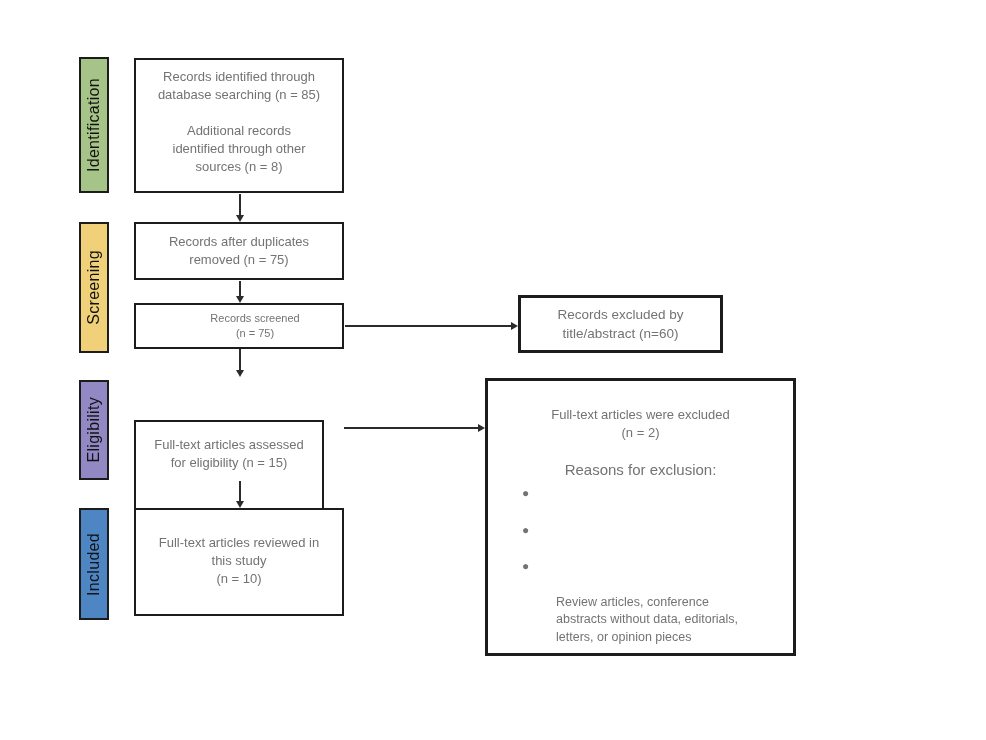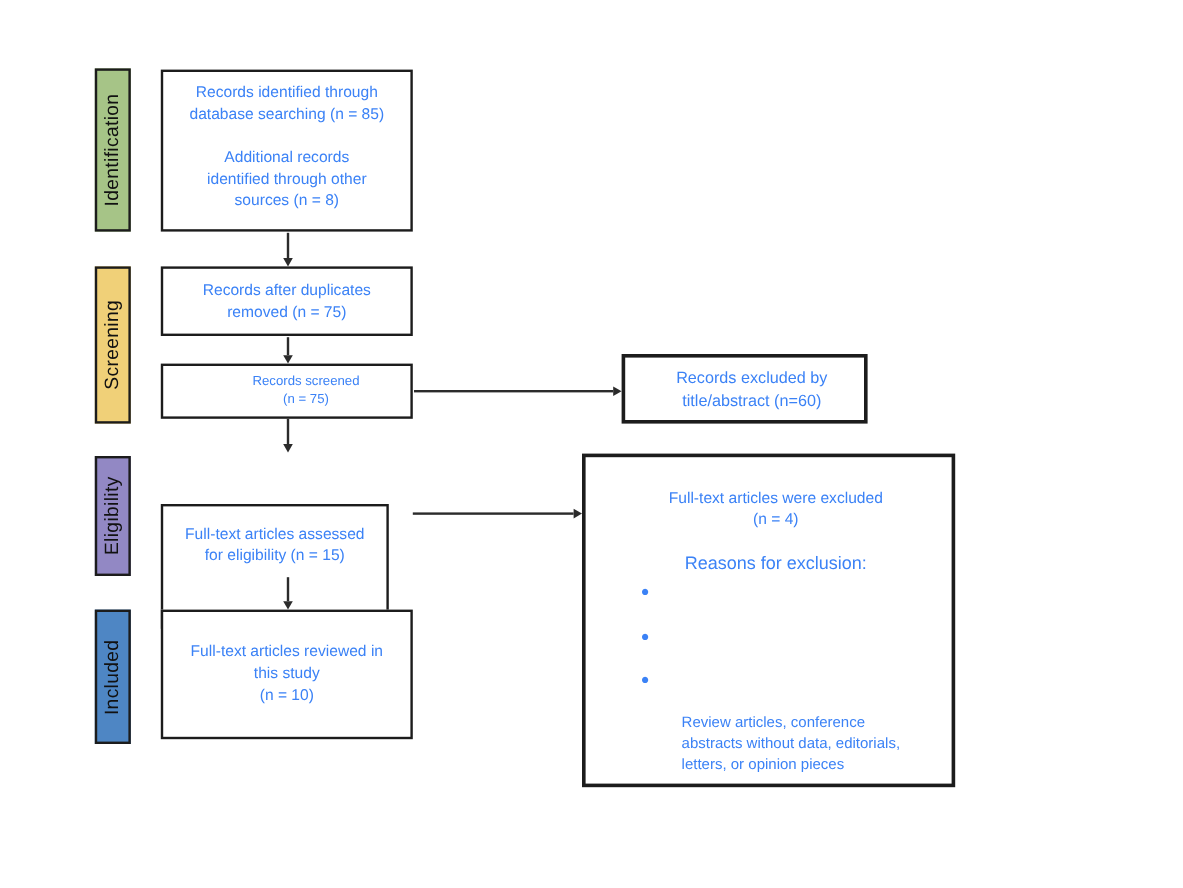--- a/index.html
+++ b/index.html
@@ -36,24 +36,24 @@
   
   .flow-box {
     position: absolute;
     border: 2px solid #1c1c1c;
     box-sizing: border-box;
     background: #ffffff;
     text-align: center;
     white-space: pre-line;
     font-size: 13px;
     line-height: 1.38;
-    color: #3b82f6;
+    color: #737373;
   }
   .flow-box.small-text { font-size: 11px; line-height: 1.4; padding-left: 32px; }
-  .thick-border { border-width: 3px; padding-left: 12px; }
+  .thick-border { border-width: 3px; }
   
   .arrow-v {
     position: absolute;
     width: 2px;
     background: #2b2b2b;
   }
   .arrow-v::after {
     content: "";
     position: absolute;
     left: -3.5px;
@@ -147,21 +147,21 @@
 
   <div class="flow-box" style="left:134px; top:508px; width:210px; height:108px; padding-top:24px;">Full-text articles reviewed in
 this study
 (n = 10)</div>
 
   <div class="flow-box thick-border" style="left:518px; top:295px; width:205px; height:58px; padding-top:8px; font-size:13.5px;">Records excluded by
 title/abstract (n=60)</div>
 
   <div class="flow-box thick-border" style="left:485px; top:378px; width:311px; height:278px; white-space:normal;">
     <div class="bigbox-heading">Full-text articles were excluded
-(n = 4)</div>
+(n = 2)</div>
     <div class="reasons-title">Reasons for exclusion:</div>
     <ul class="reason-list">
       <li class="reason-item">
         <span class="bullet-glyph">●</span>
       </li>
       <li class="reason-item">
         <span class="bullet-glyph">●</span>
       </li>
       <li class="reason-item">
         <span class="bullet-glyph">●</span>

